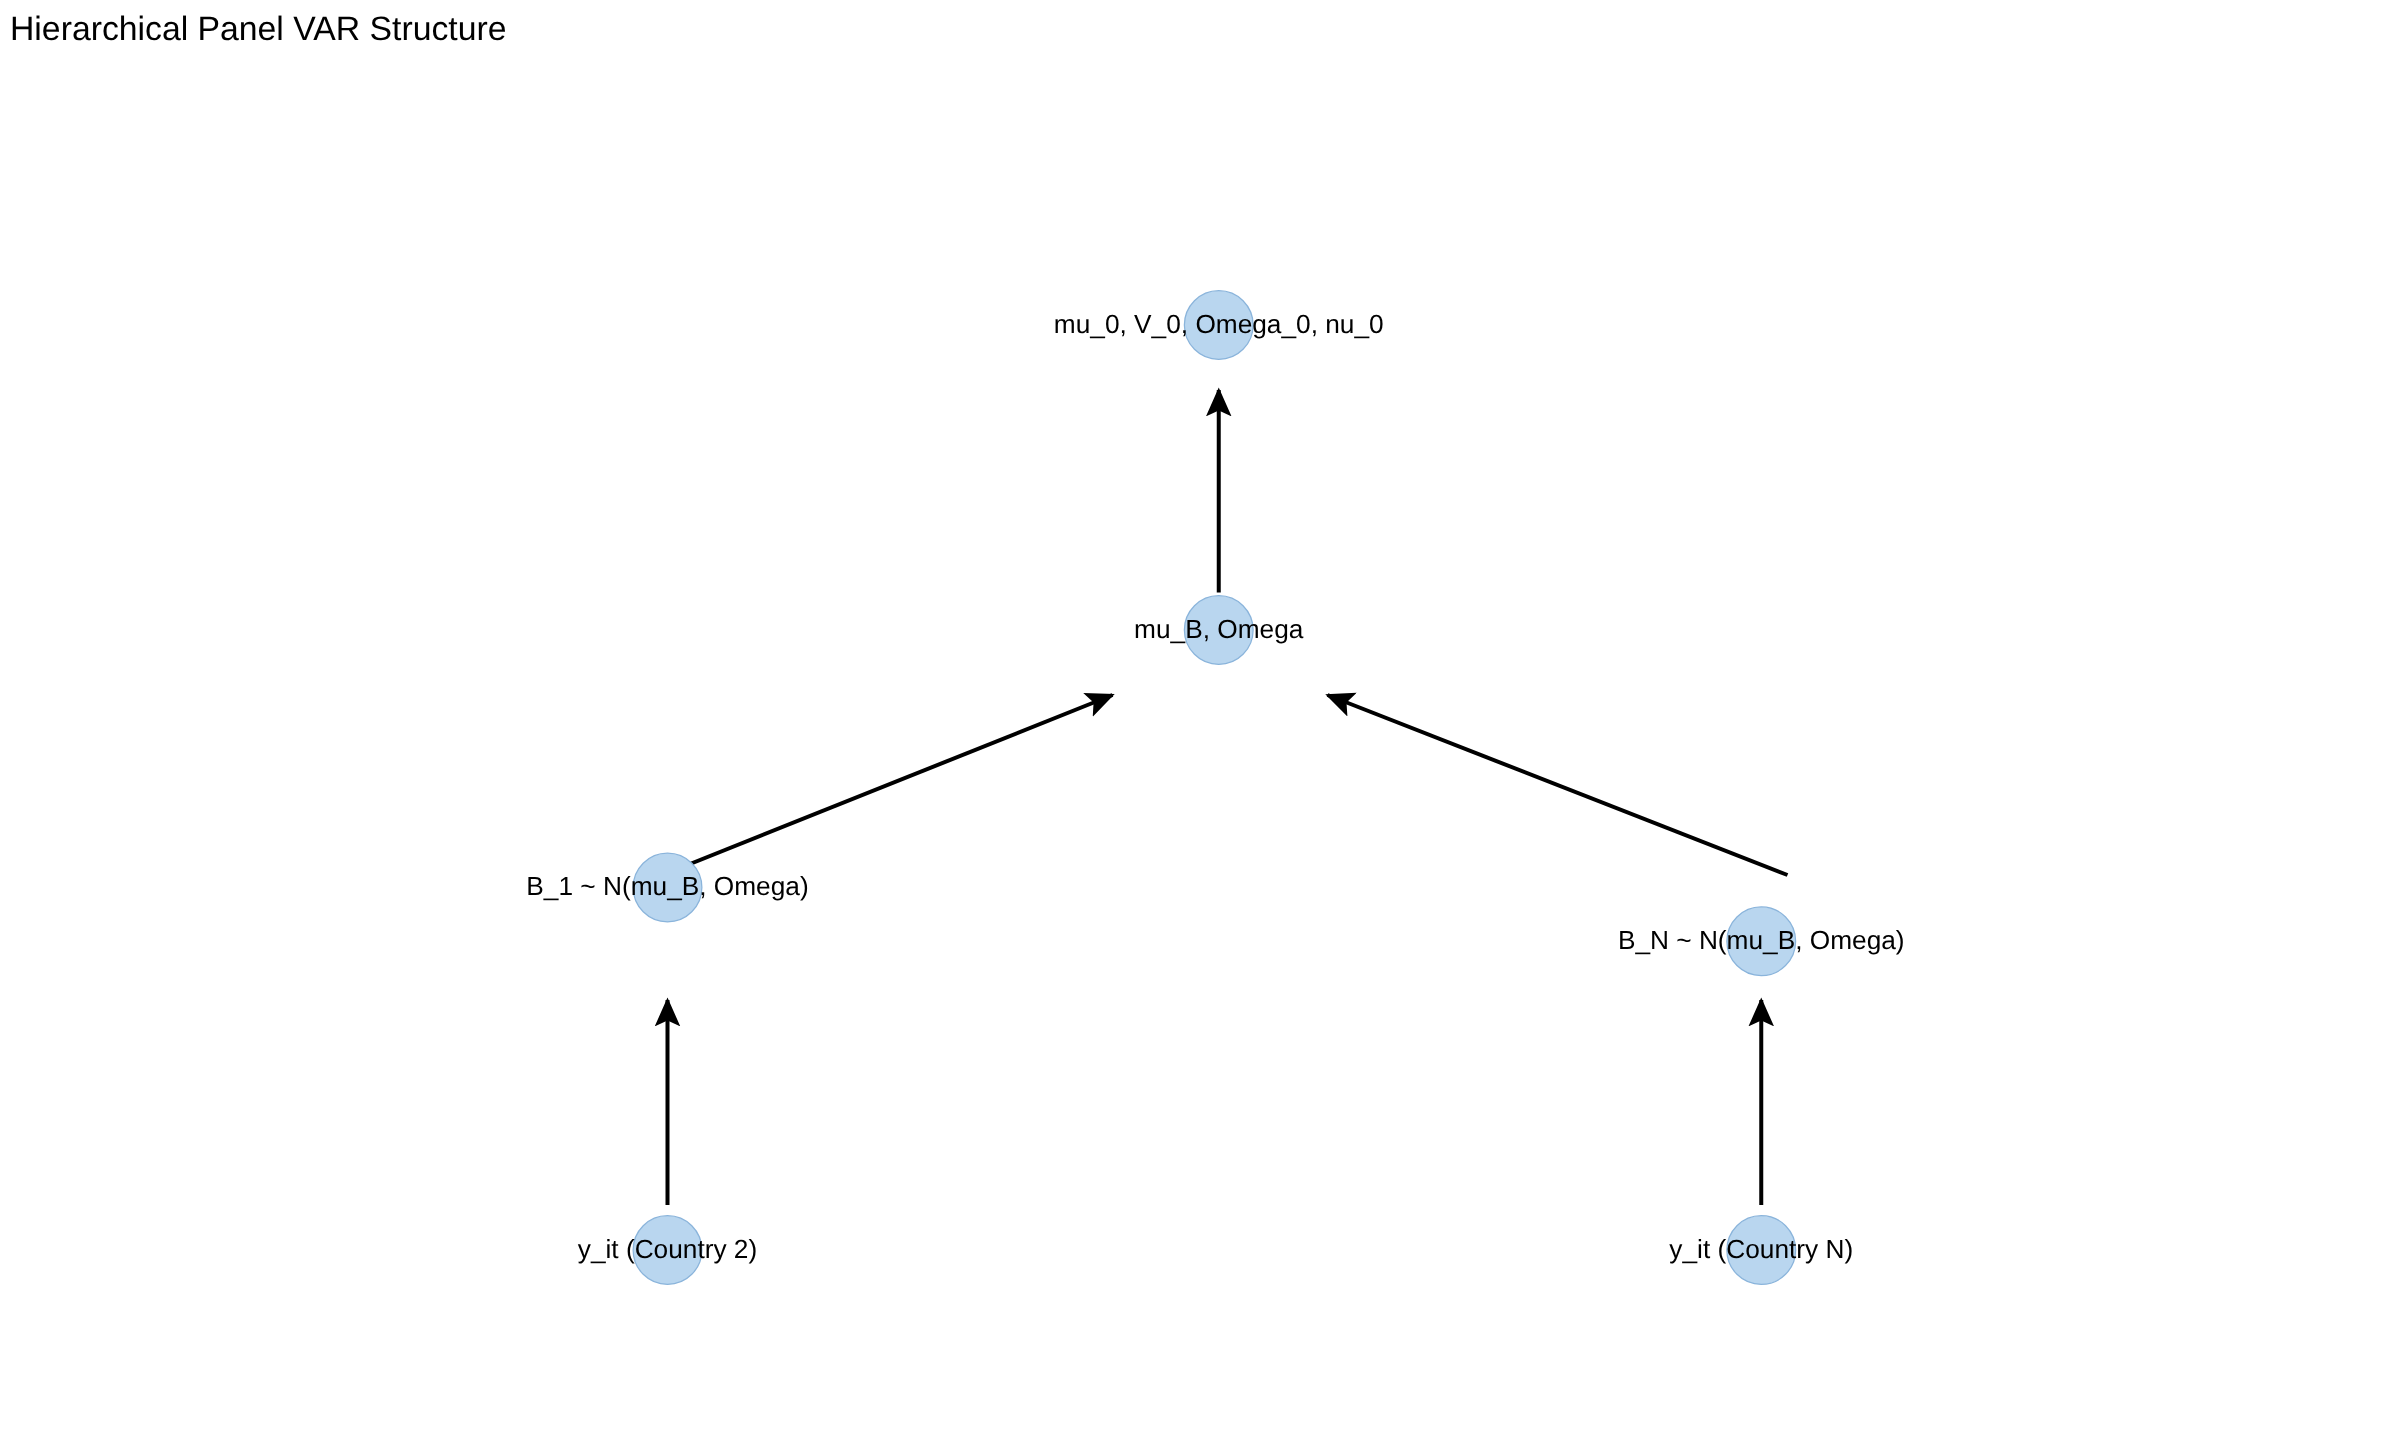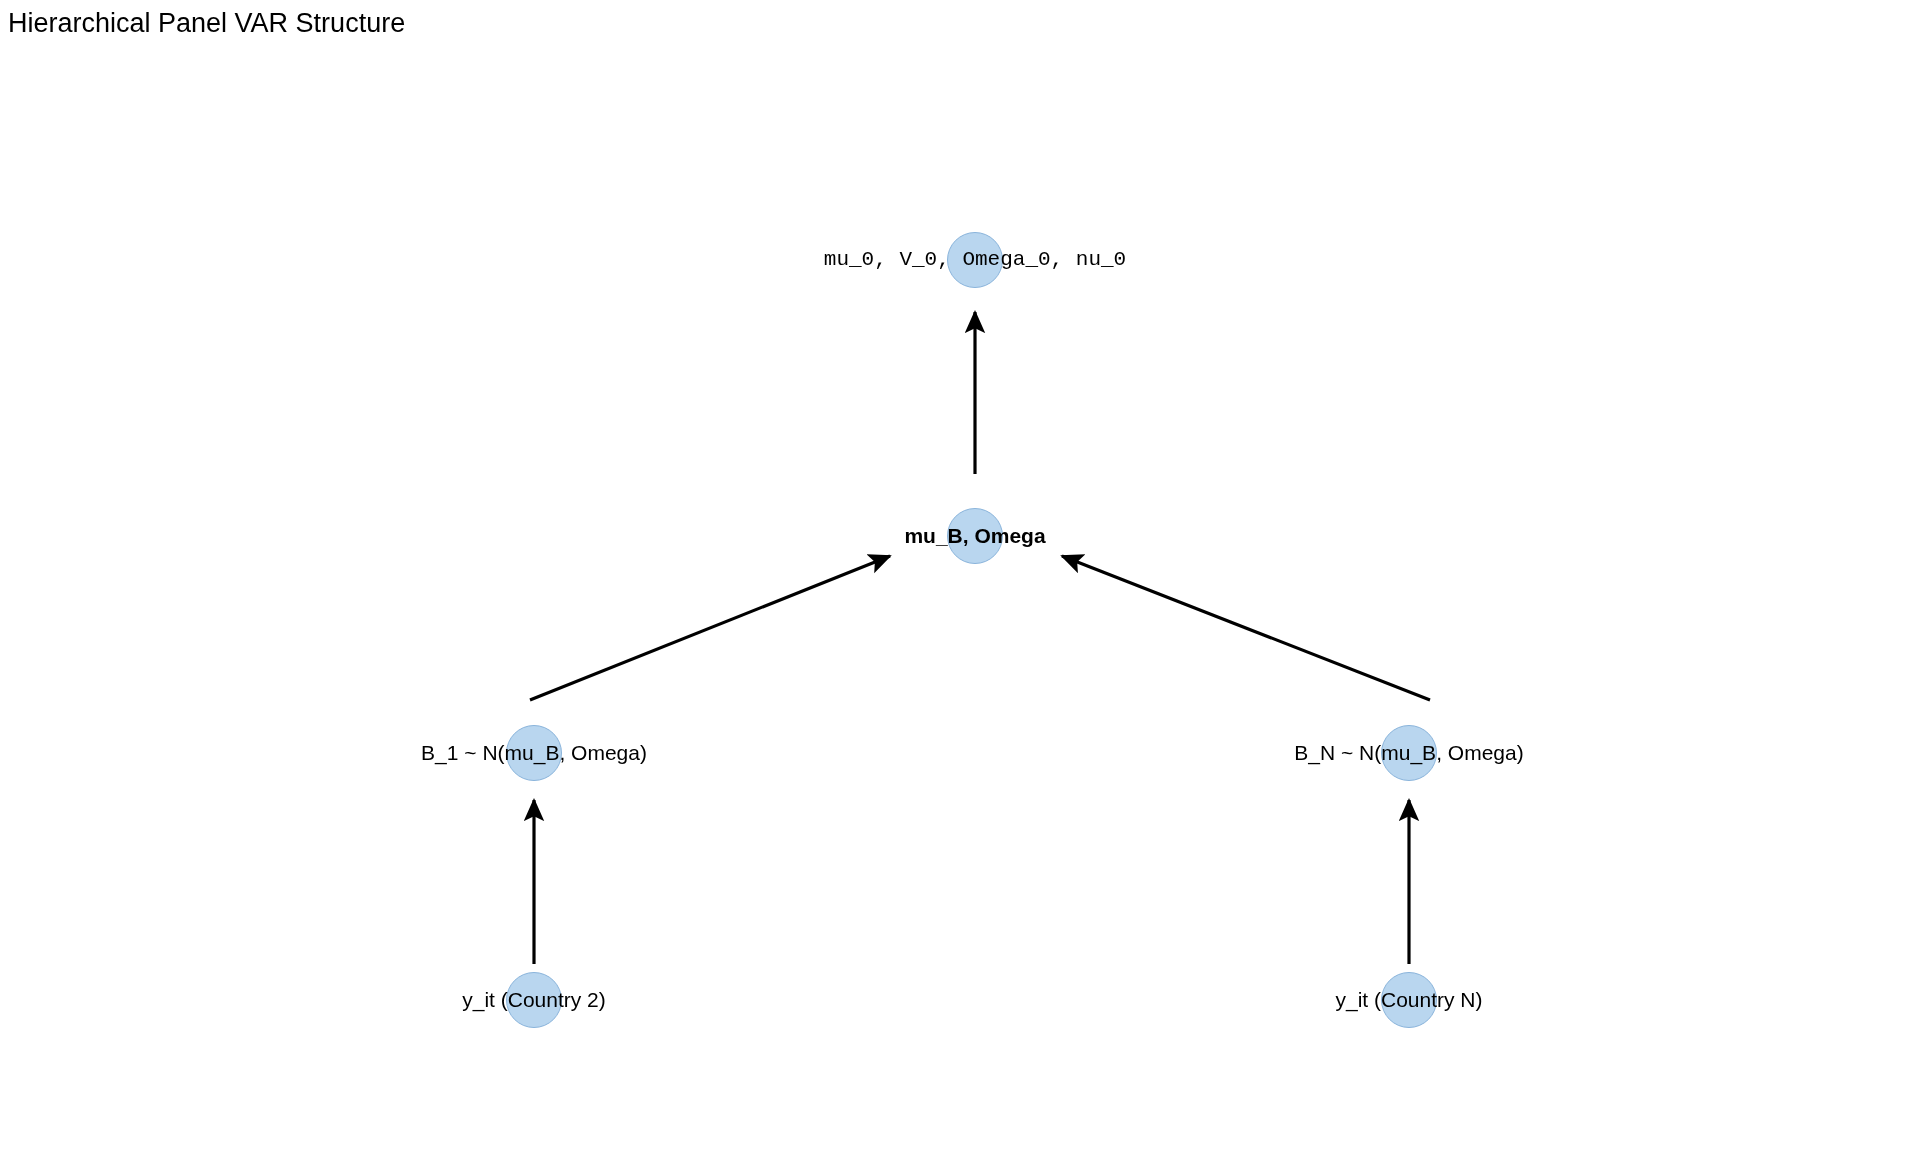--- a/index.html
+++ b/index.html
@@ -102,29 +102,29 @@
     <g id="edge-group">
         <line x1="975" y1="474" x2="975" y2="312" stroke="#000000" stroke-width="3.2" marker-end="url(#arrowhead)"></line>
         <line x1="530" y1="700" x2="890" y2="556" stroke="#000000" stroke-width="3.2" marker-end="url(#arrowhead)"></line>
         <line x1="1430" y1="700" x2="1062" y2="556" stroke="#000000" stroke-width="3.2" marker-end="url(#arrowhead)"></line>
         <line x1="534" y1="964" x2="534" y2="800" stroke="#000000" stroke-width="3.2" marker-end="url(#arrowhead)"></line>
         <line x1="1409" y1="964" x2="1409" y2="800" stroke="#000000" stroke-width="3.2" marker-end="url(#arrowhead)"></line>
       </g>
   </svg>
 
   <div id="node-group">
-      <div class="node" style="left: 975px; top: 260px; font-family: Liberation Mono, monospace;">
+      <div class="node" style="left: 975px; top: 260px;">
         <div class="node-circle" style="background: rgb(185, 214, 239); border-color: rgb(138, 180, 219);"></div>
         <div class="node-label">mu_0, V_0, Omega_0, nu_0</div>
       </div>
-      <div class="node" style="left: 975px; top: 536px; font-weight: bold;">
+      <div class="node" style="left: 975px; top: 504px;">
         <div class="node-circle" style="background: rgb(185, 214, 239); border-color: rgb(138, 180, 219);"></div>
         <div class="node-label">mu_B, Omega</div>
       </div>
-      <div class="node" style="left: 534px; top: 753px;">
+      <div class="node" style="left: 534px; top: 710px;">
         <div class="node-circle" style="background: rgb(185, 214, 239); border-color: rgb(138, 180, 219);"></div>
         <div class="node-label">B_1 ~ N(mu_B, Omega)</div>
       </div>
       <div class="node" style="left: 1409px; top: 753px;">
         <div class="node-circle" style="background: rgb(185, 214, 239); border-color: rgb(138, 180, 219);"></div>
         <div class="node-label">B_N ~ N(mu_B, Omega)</div>
       </div>
       <div class="node" style="left: 534px; top: 1000px;">
         <div class="node-circle" style="background: rgb(185, 214, 239); border-color: rgb(138, 180, 219);"></div>
         <div class="node-label">y_it (Country 2)</div>

